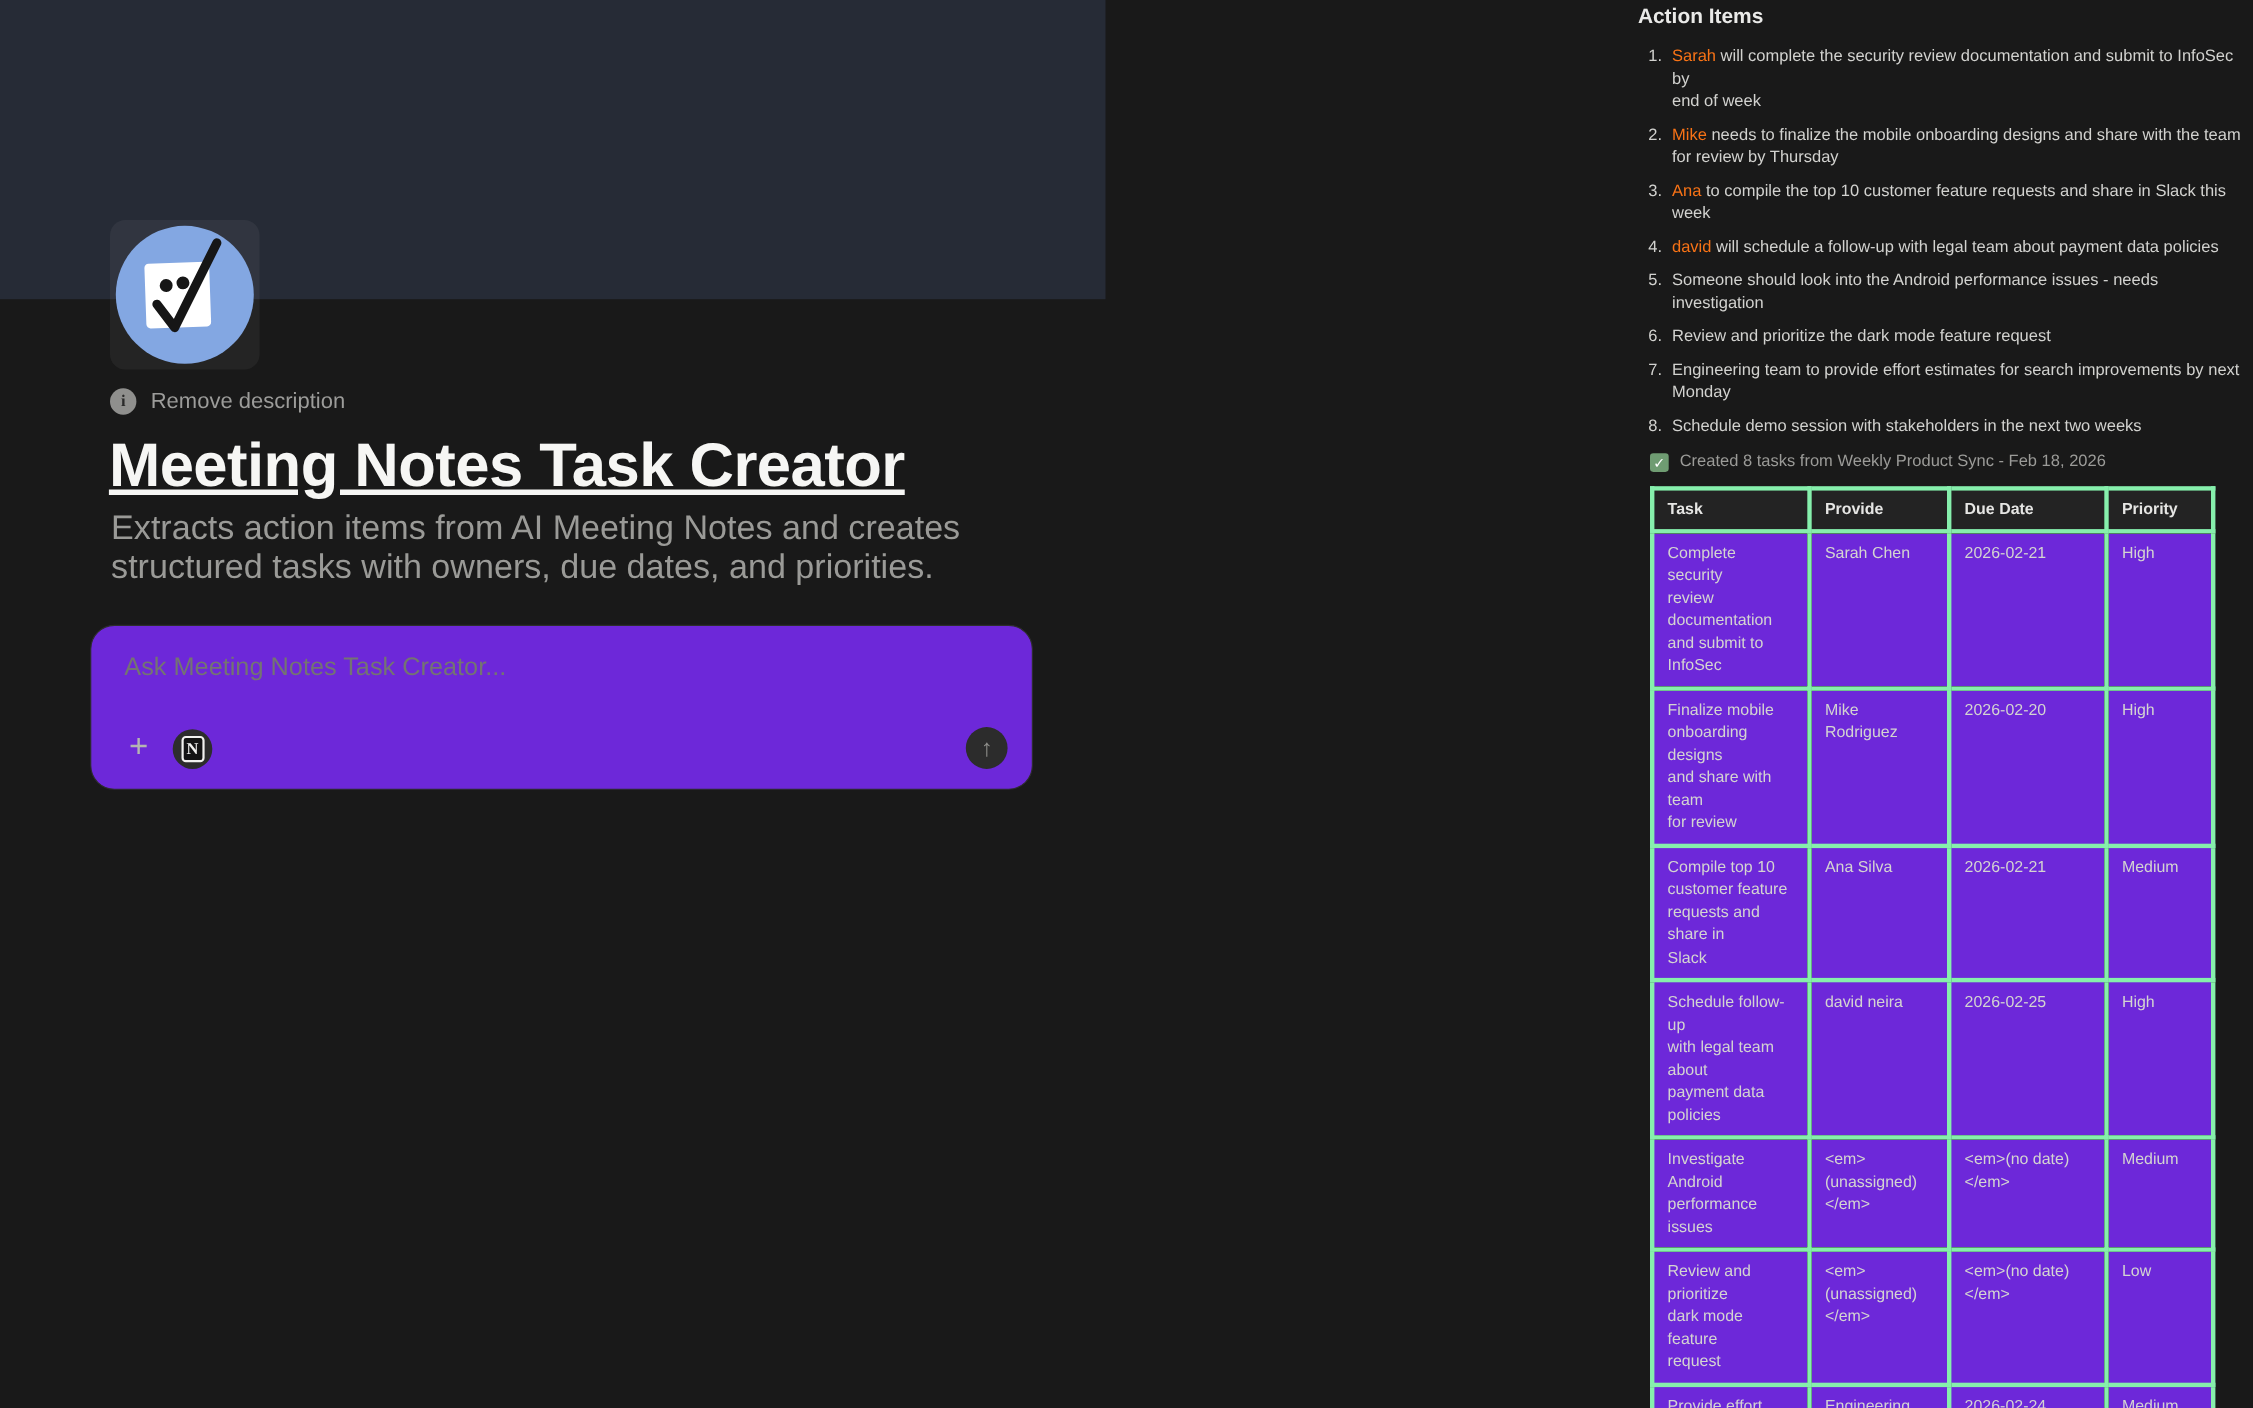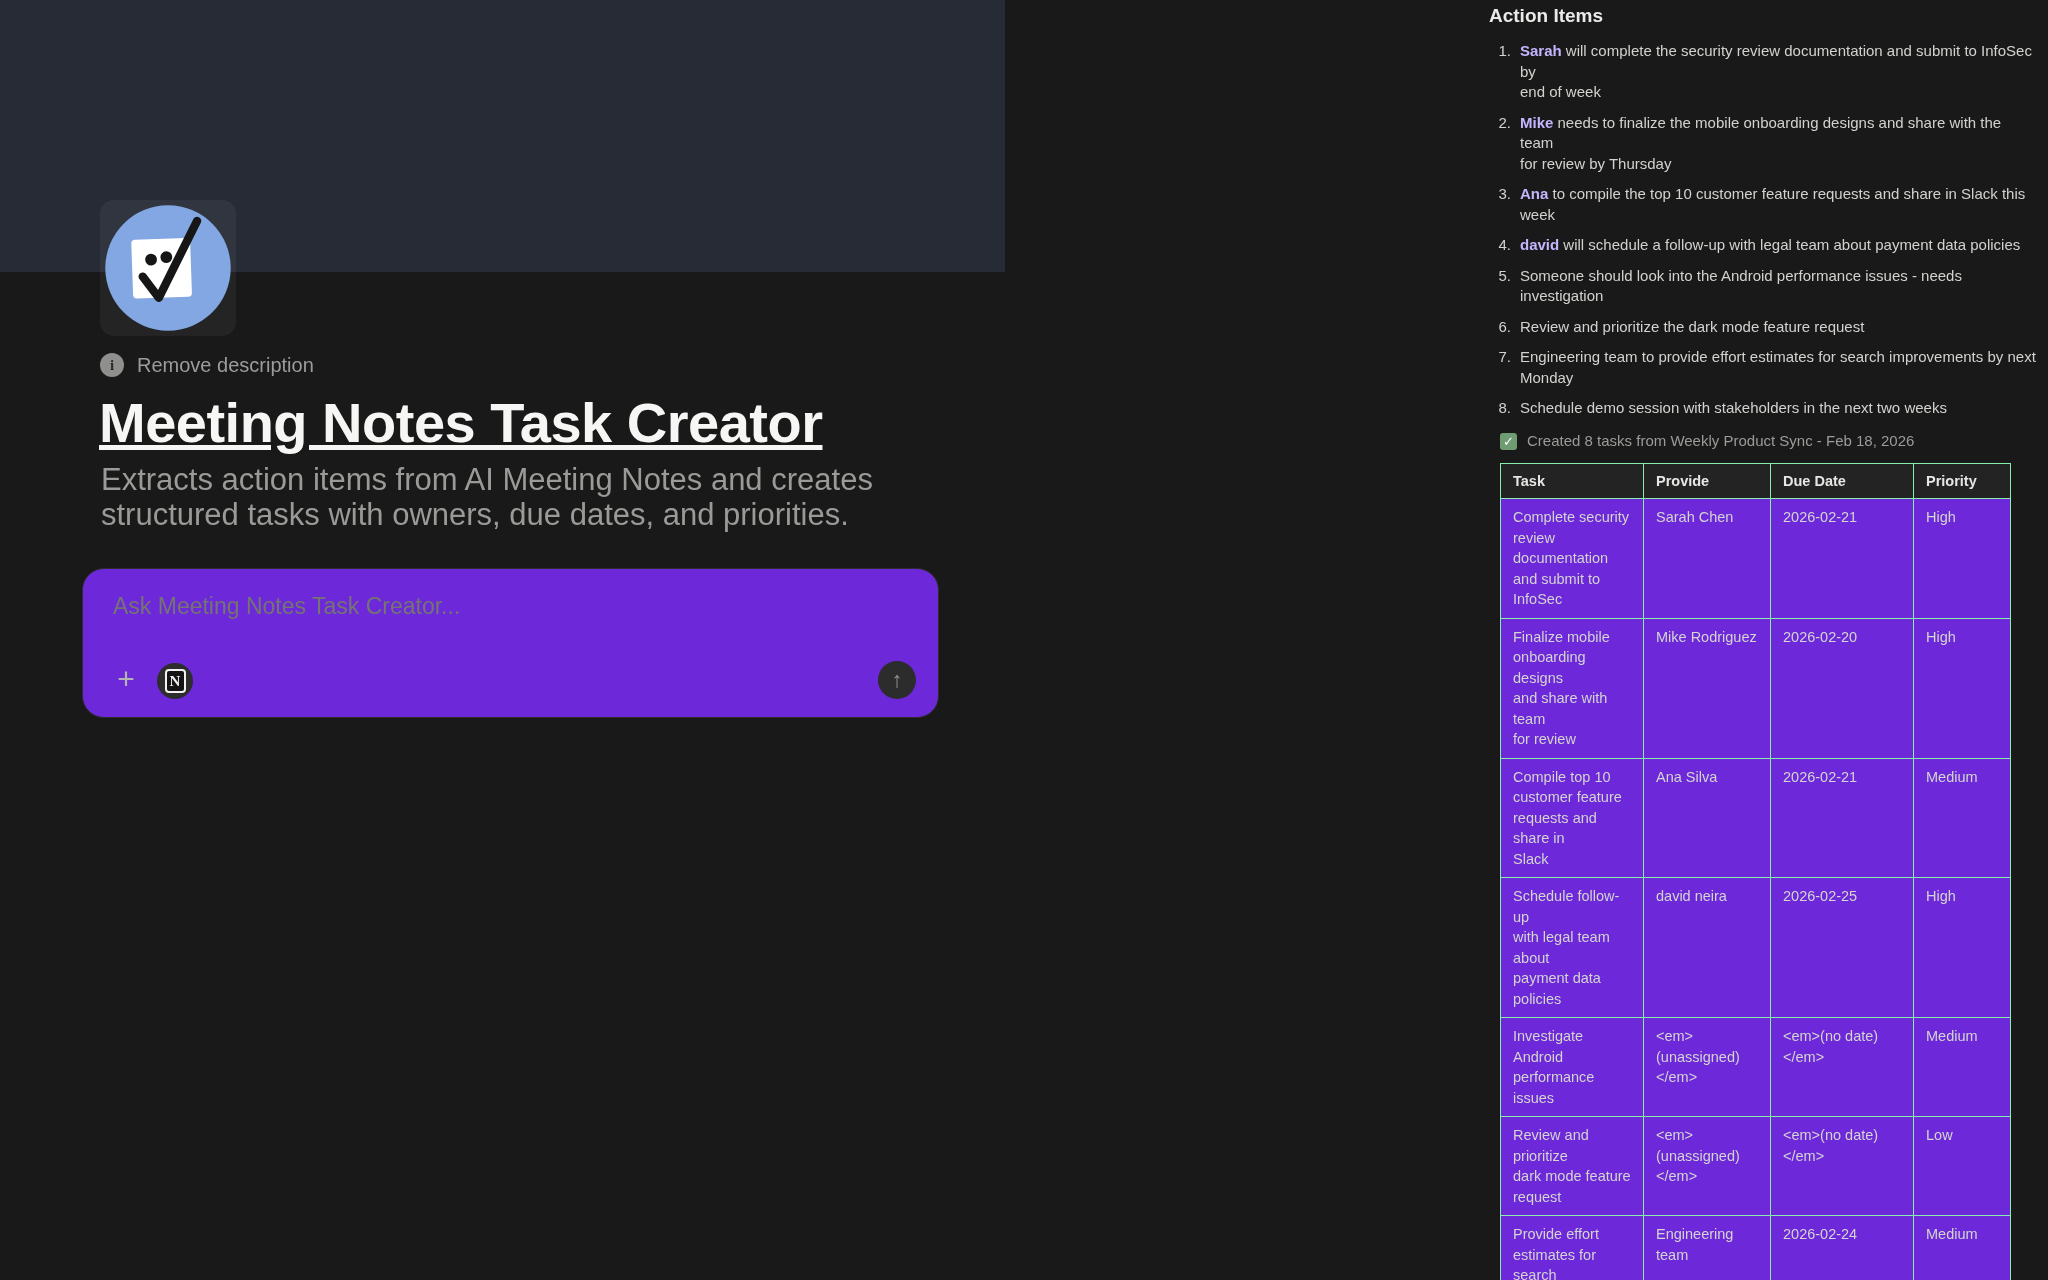--- a/index.html
+++ b/index.html
@@ -78,39 +78,39 @@
   .panel-heading {
     margin-top:5px; font-size:19px; font-weight:700; color:#eaeae8;
   }
   .action-list { margin-top:14px; list-style:none; }
   .action-list li {
     display:flex; margin-bottom:10px;
     font-size:15px; line-height:20.5px; color:#d2d2cf;
   }
   .action-list .num { width:22px; text-align:right; margin-right:9px; flex:none; }
   .li-text { white-space:pre-line; }
-  .b { font-weight:700; color:#c4b5fd; }
+  .b { font-weight:400; color:#f97316; }
   .created-row {
     margin-top:13px; margin-left:11px;
     display:flex; align-items:flex-start; gap:10px;
     font-size:15px; color:#9b9b98;
   }
   .check-icon {
     width:17px; height:17px; margin-top:1px; border-radius:3px; background:#6f9c72;
     color:#ffffff; font-size:13px; line-height:17px; text-align:center; flex:none;
   }
   .result-table {
     margin-top:13px; margin-left:11px;
     border-collapse:collapse; table-layout:fixed; width:510px;
     font-size:14.5px; line-height:20.5px;
   }
   .result-table col.c1{width:143px;} .result-table col.c2{width:127px;}
   .result-table col.c3{width:143px;} .result-table col.c4{width:97px;}
   .result-table th, .result-table td {
-    border:1px solid #86efac; text-align:left; vertical-align:top;
+    border:4px solid #86efac; text-align:left; vertical-align:top;
     padding:7px 12px; overflow:hidden;
   }
   .result-table th { background:#232323; color:#e6e6e4; font-weight:700; }
   .result-table td { background:#6d28d9; color:#d4d4d1; white-space:pre-line; padding:8px 12px; }
 </style>
 </head>
 <body>
 
 <div class="cover"></div>
 

